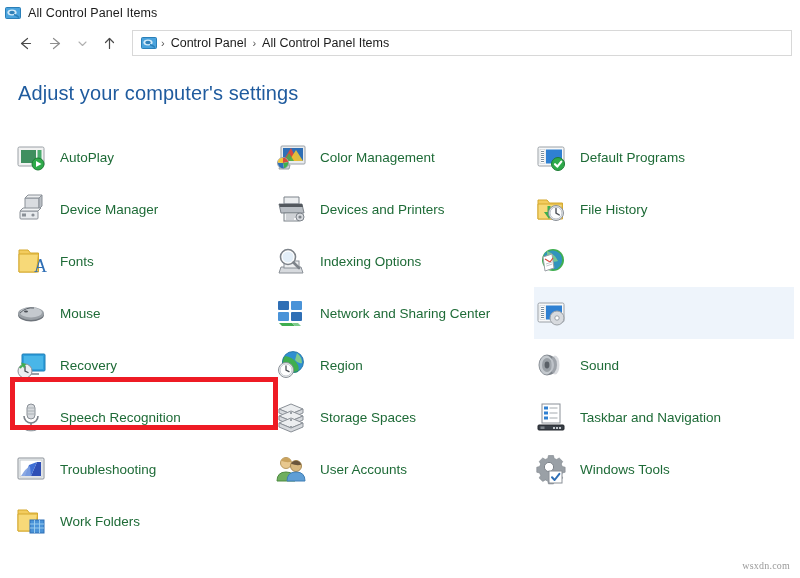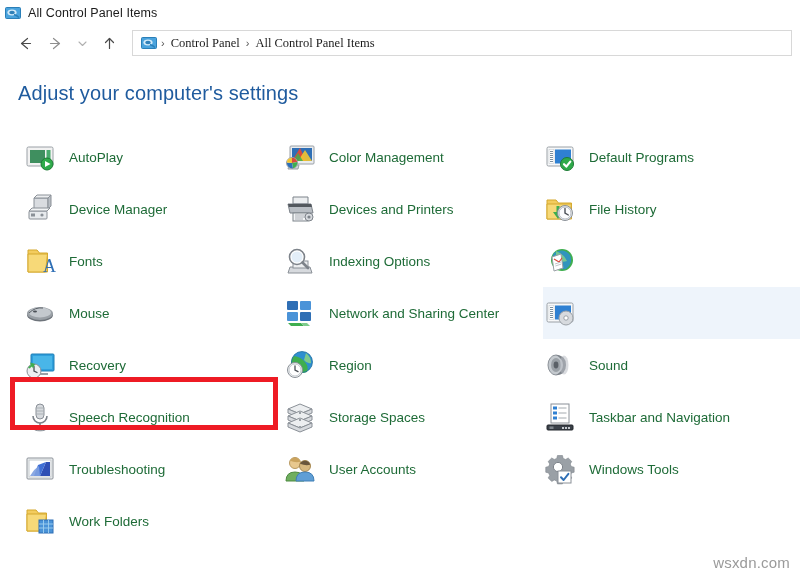--- a/index.html
+++ b/index.html
@@ -70,21 +70,20 @@
     width: 16px;
     height: 16px;
     flex: 0 0 auto;
     margin-right: 2px;
   }
   .crumb {
     font-size: 12.5px;
     color: #1b1b1b;
     padding: 0 4px;
     white-space: nowrap;
-    font-family: Liberation Serif, serif;
   }
   .crumb-sep {
     color: #555;
     font-size: 11px;
     padding: 0 2px;
     line-height: 1;
   }
 
   
   .heading {
@@ -92,21 +91,21 @@
     font-size: 20px;
     color: #1f5b9e;
     letter-spacing: .1px;
   }
 
   
   .grid {
     margin-top: 26px;
     display: grid;
     grid-template-columns: 260px 260px 260px;
-    padding-left: 23px;
+    padding-left: 14px;
     box-sizing: border-box;
   }
   .item {
     height: 52px;
     display: flex;
     align-items: center;
     box-sizing: border-box;
   }
   .item-icon {
     width: 34px;
@@ -139,23 +138,24 @@
     border: 5px solid #ee1b24;
     box-sizing: border-box;
     pointer-events: none;
   }
 
   
   .watermark {
     position: absolute;
     right: 10px;
     bottom: 7px;
-    font-size: 15px;
+    font-size: 10px;
     color: #9a9a9a;
     letter-spacing: .2px;
+    font-family: Liberation Serif, serif;
   }
 </style>
 </head>
 <body>
 
 <div class="titlebar">
   <span class="titlebar-icon">
     <svg width="16" height="16" viewBox="0 0 16 16">
       <rect x="0.5" y="2.5" width="15" height="11" rx="1" fill="#4aa3dd" stroke="#2a7fb8"></rect>
       <ellipse cx="7" cy="7.5" rx="4.6" ry="3" fill="#eaf6fd" opacity=".85"></ellipse>

